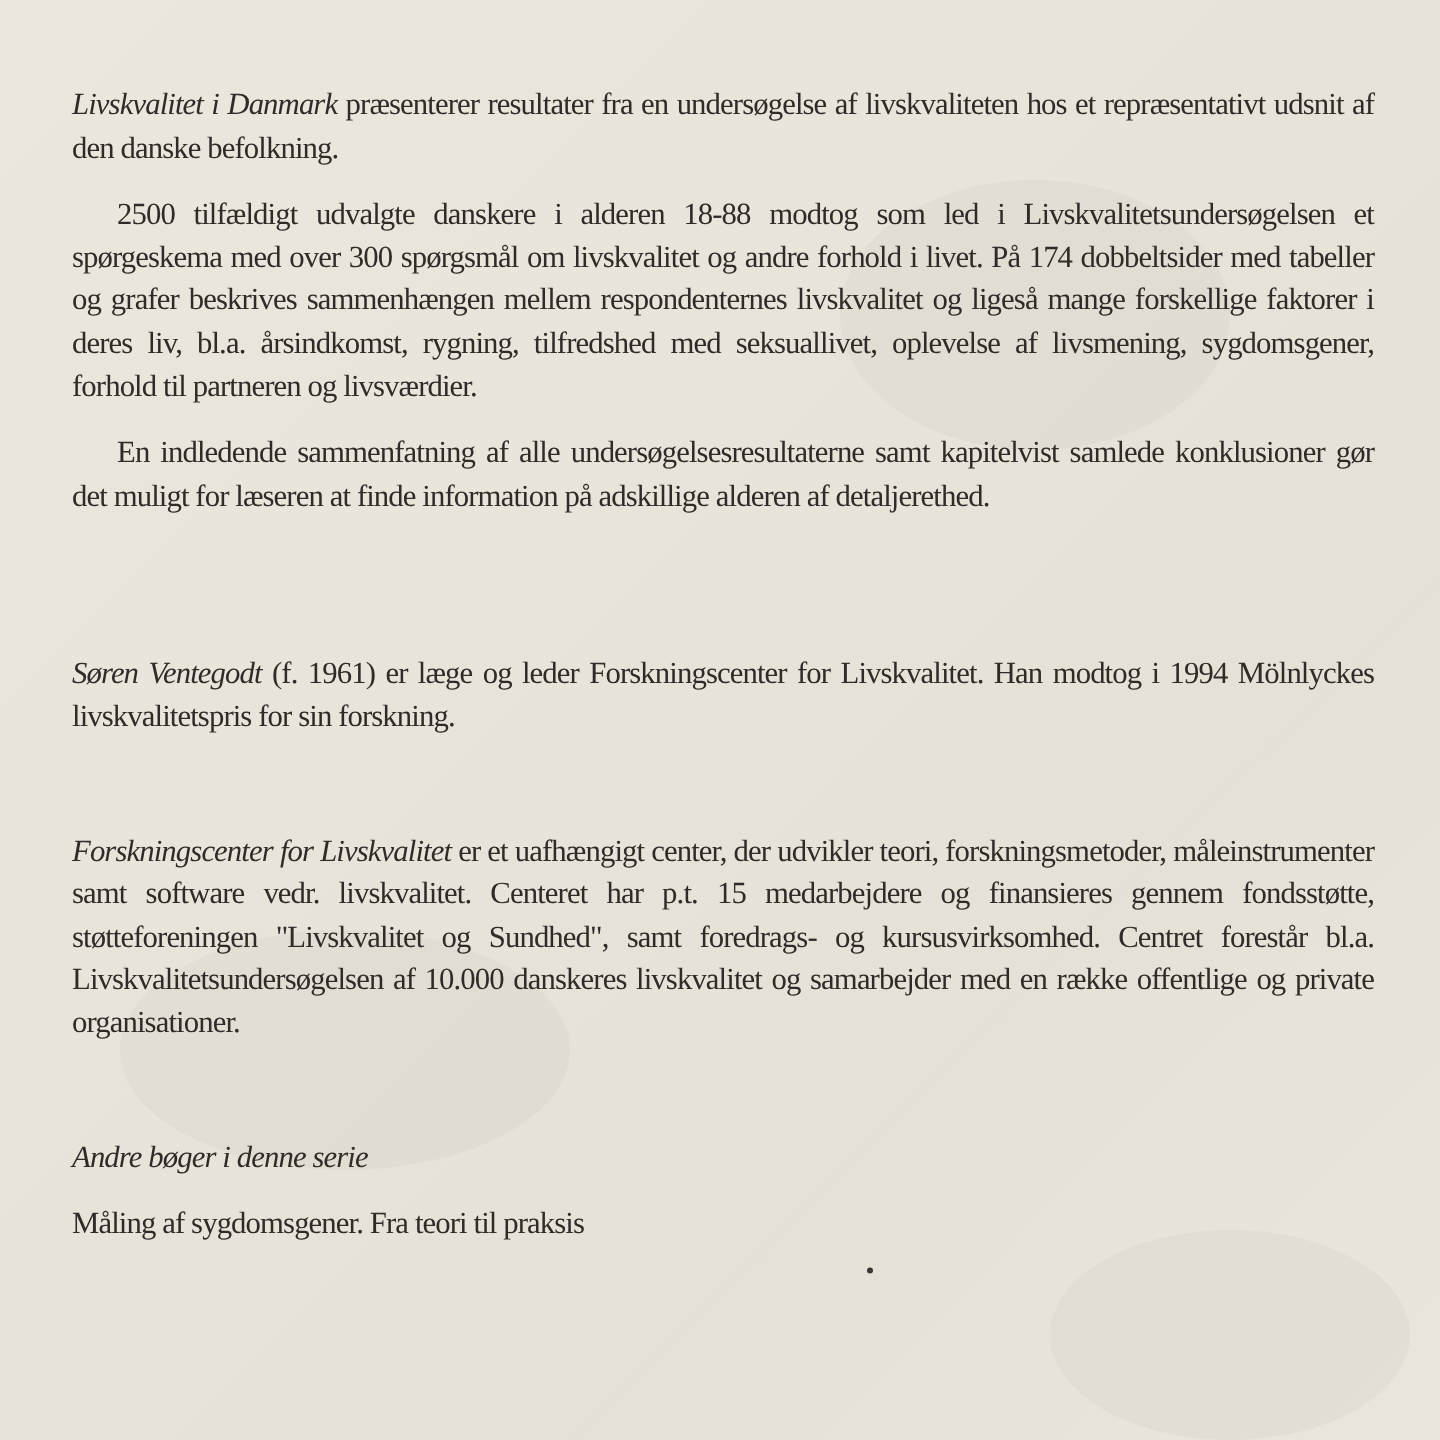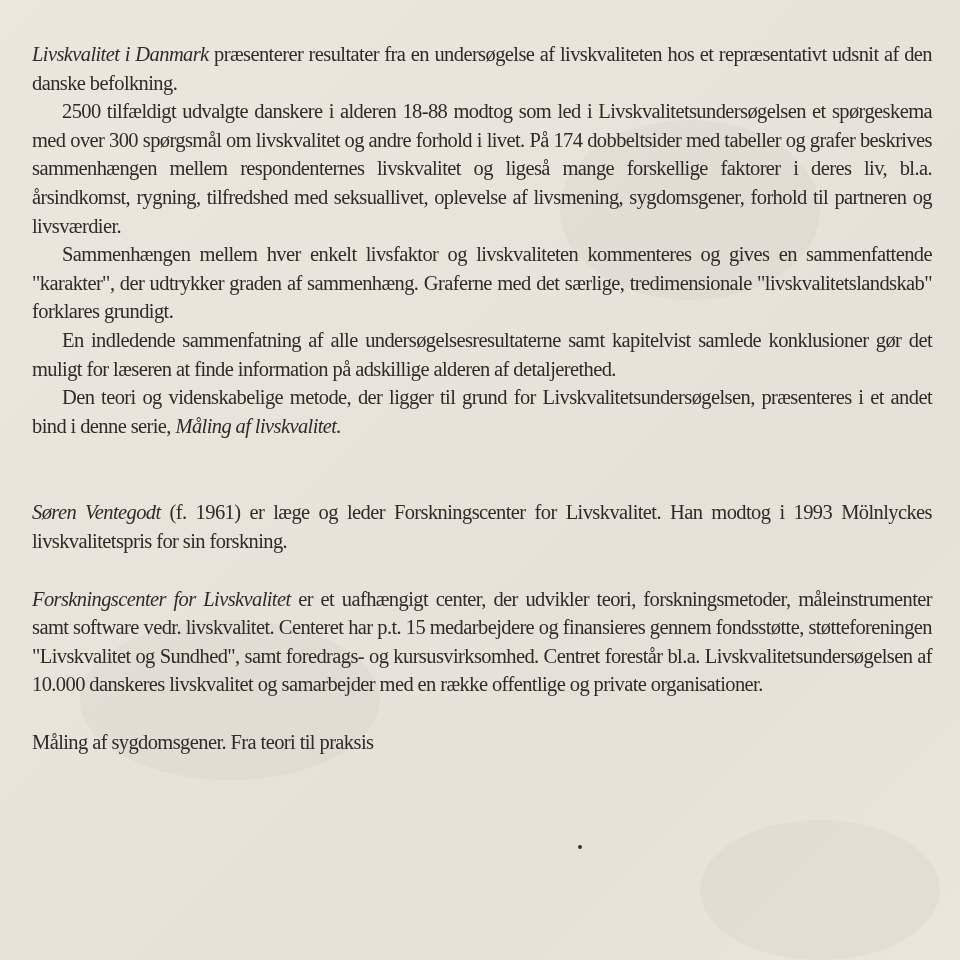--- a/index.html
+++ b/index.html
@@ -8,21 +8,21 @@
     background: linear-gradient(135deg, #ece7dd 0%, #e9e4da 40%, #e6e1d6 70%, #ebe6dc 100%);
     position:relative;
     font-family: "Liberation Serif", "DejaVu Serif", serif;
     color:#2f2b28;
   }
   .page {
     position:absolute; left:32px; top:40px; width:900px;
     font-size:20.5px; line-height:28.6px;
     letter-spacing:-0.6px;
   }
-  .page p { margin:0; text-align:justify; text-align-last:left; }
+  .page p { margin:16px; text-align:justify; text-align-last:left; }
   .indent { text-indent:30px; }
   .gap { height:29px; }
   .it { font-style:italic; }
   .smudge {
     position:absolute; border-radius:50%; pointer-events:none;
     background:rgba(200,195,185,0.18);
   }
   .dot {
     position:absolute; left:578px; top:845px; width:4px; height:4px; border-radius:50%; background:#3a3532;
   }
@@ -31,29 +31,28 @@
 <body>
 
 <div class="smudge" style="left:560px;top:120px;width:260px;height:180px;"></div>
 <div class="smudge" style="left:80px;top:620px;width:300px;height:160px;"></div>
 <div class="smudge" style="left:700px;top:820px;width:240px;height:140px;"></div>
 
 <div class="page">
   <p><span class="it">Livskvalitet i Danmark</span><span> præsenterer resultater fra en undersøgelse af livskvaliteten hos et repræsentativt udsnit af den danske befolkning.</span></p>
 
   <p class="indent">2500 tilfældigt udvalgte danskere i alderen 18-88 modtog som led i Livskvalitetsundersøgelsen et spørgeskema med over 300 spørgsmål om livskvalitet og andre forhold i livet. På 174 dobbeltsider med tabeller og grafer beskrives sammenhængen mellem respondenternes livskvalitet og ligeså mange forskellige faktorer i deres liv, bl.a. årsindkomst, rygning, tilfredshed med seksuallivet, oplevelse af livsmening, sygdomsgener, forhold til partneren og livsværdier.</p>
-  <p class="indent">Sammenhængen mellem hver enkelt livsfaktor og livskvaliteten kommenteres og gives en sammenfattende "karakter", der udtrykker graden af sammenhæng. Graferne med det særlige, tredimensionale "livskvalitetslandskab" forklares grundigt.</p>
   <p class="indent">En indledende sammenfatning af alle undersøgelsesresultaterne samt kapitelvist samlede konklusioner gør det muligt for læseren at finde information på adskillige alderen af detaljerethed.</p>
-  <p class="indent"><span>Den teori og videnskabelige metode, der ligger til grund for Livskvalitetsundersøgelsen, præsenteres i et andet bind i denne serie, </span><span class="it">Måling af livskvalitet.</span></p>
 
   <div class="gap"></div>
 
   <div class="gap"></div>
-  <p><span class="it">Søren Ventegodt</span><span> (f. 1961) er læge og leder Forskningscenter for Livskvalitet. Han modtog i 1993 Mölnlyckes livskvalitetspris for sin forskning.</span></p>
+  <p><span class="it">Søren Ventegodt</span><span> (f. 1961) er læge og leder Forskningscenter for Livskvalitet. Han modtog i 1994 Mölnlyckes livskvalitetspris for sin forskning.</span></p>
 
   <div class="gap"></div>
   <p><span class="it">Forskningscenter for Livskvalitet</span><span> er et uafhængigt center, der udvikler teori, forskningsmetoder, måleinstrumenter samt software vedr. livskvalitet. Centeret har p.t. 15 medarbejdere og finansieres gennem fondsstøtte, støtteforeningen "Livskvalitet og Sundhed", samt foredrags- og kursusvirksomhed. Centret forestår bl.a. Livskvalitetsundersøgelsen af 10.000 danskeres livskvalitet og samarbejder med en række offentlige og private organisationer.</span></p>
 
   <div class="gap"></div>
+  <p class="it">Andre bøger i denne serie</p>
   <p>Måling af sygdomsgener. Fra teori til praksis</p>
 </div>
 
 <div class="dot"></div>
 
 </body></html>

